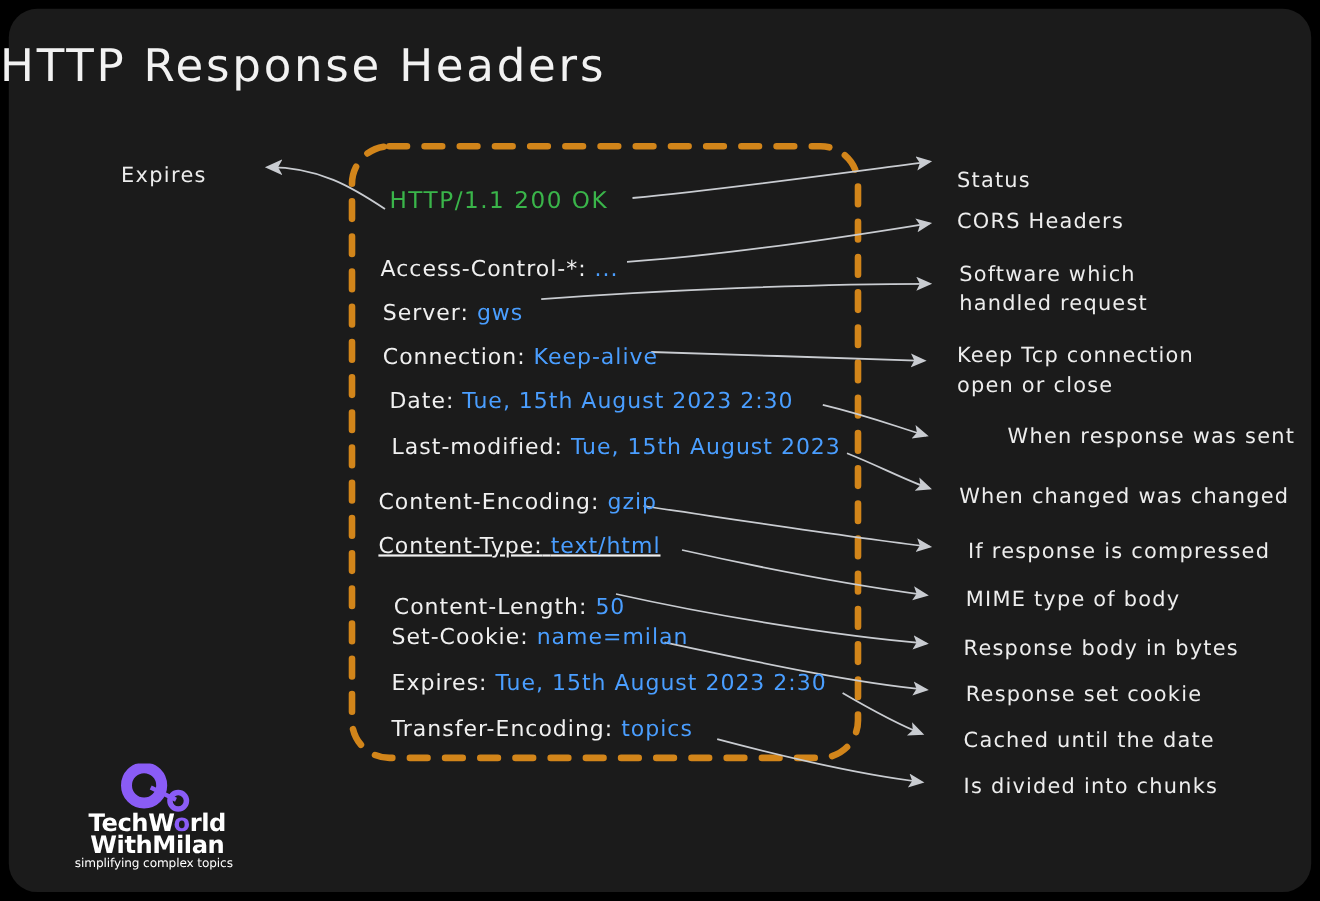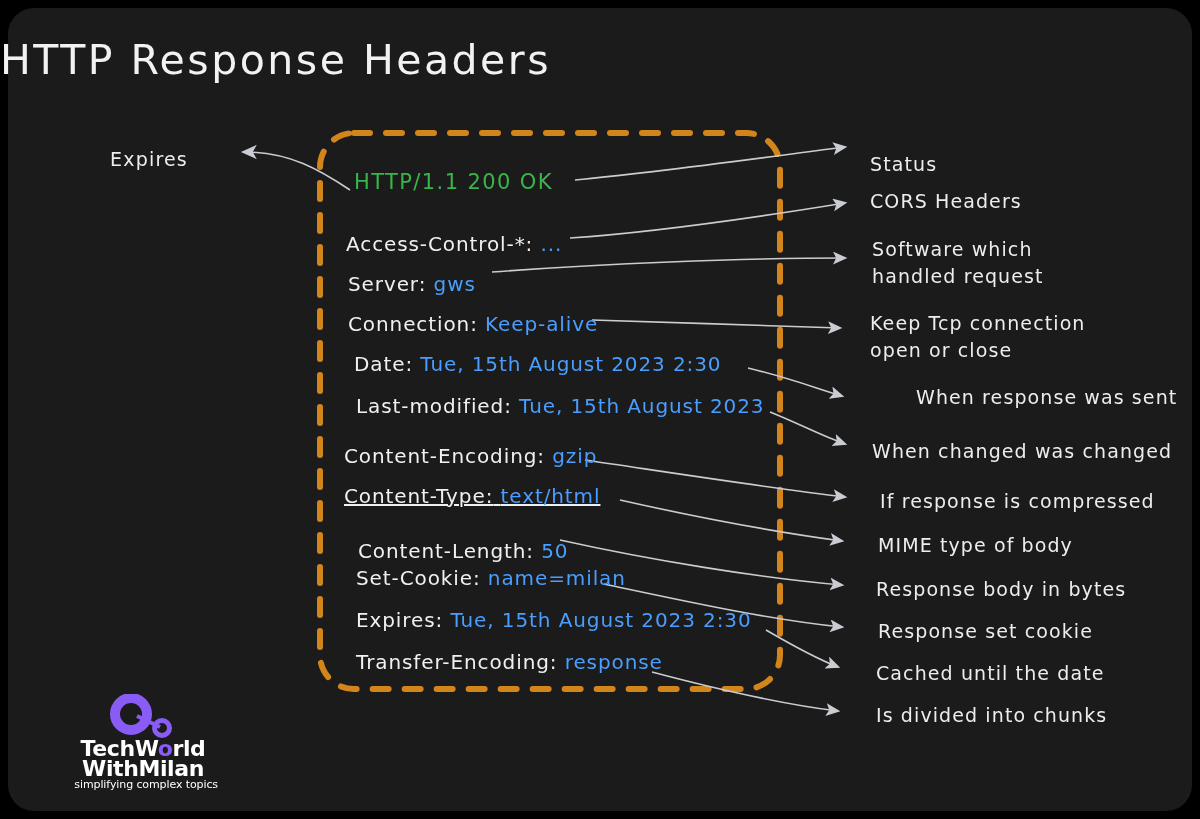--- a/index.html
+++ b/index.html
@@ -111,21 +111,21 @@
     font-size: 22px;
     letter-spacing: -0.4px;
   }
   #logo-line1 { top: 42px; }
   #logo-line2 { top: 62px; }
   #logo-tagline {
     position: absolute;
     left: 0;
     top: 84px;
     width: 150px;
-    text-align: right;
+    text-align: left;
     color: #ffffff;
     font-family: "DejaVu Sans", sans-serif;
     font-size: 11px;
     letter-spacing: -0.1px;
   }
   .logo-w-dot { color: #8a5cf6; }
 </style>
 </head>
 <body>
 
@@ -202,21 +202,21 @@
     <div class="header-line hand" style="left:26px; top:406px;">
       <span>Set-Cookie:</span>
       <span class="val">name=milan</span>
     </div>
     <div class="header-line hand" style="left:26px; top:448px;">
       <span>Expires:</span>
       <span class="val">Tue, 15th August 2023 2:30</span>
     </div>
     <div class="header-line hand" style="left:26px; top:490px;">
       <span>Transfer-Encoding:</span>
-      <span class="val">response</span>
+      <span class="val">topics</span>
     </div>
   </div>
 
   <div class="annot hand" style="left:870px; top:132px;margin-top:19px;">Status</div>
   <div class="annot hand" style="left:870px; top:188px;">CORS Headers</div>
   <div class="annot hand" style="left:872px; top:236px;">Software which
 handled request</div>
   <div class="annot hand" style="left:870px; top:310px;">Keep Tcp connection
 open or close</div>
   <div class="annot hand" style="left:916px; top:384px;">When response was sent</div>

